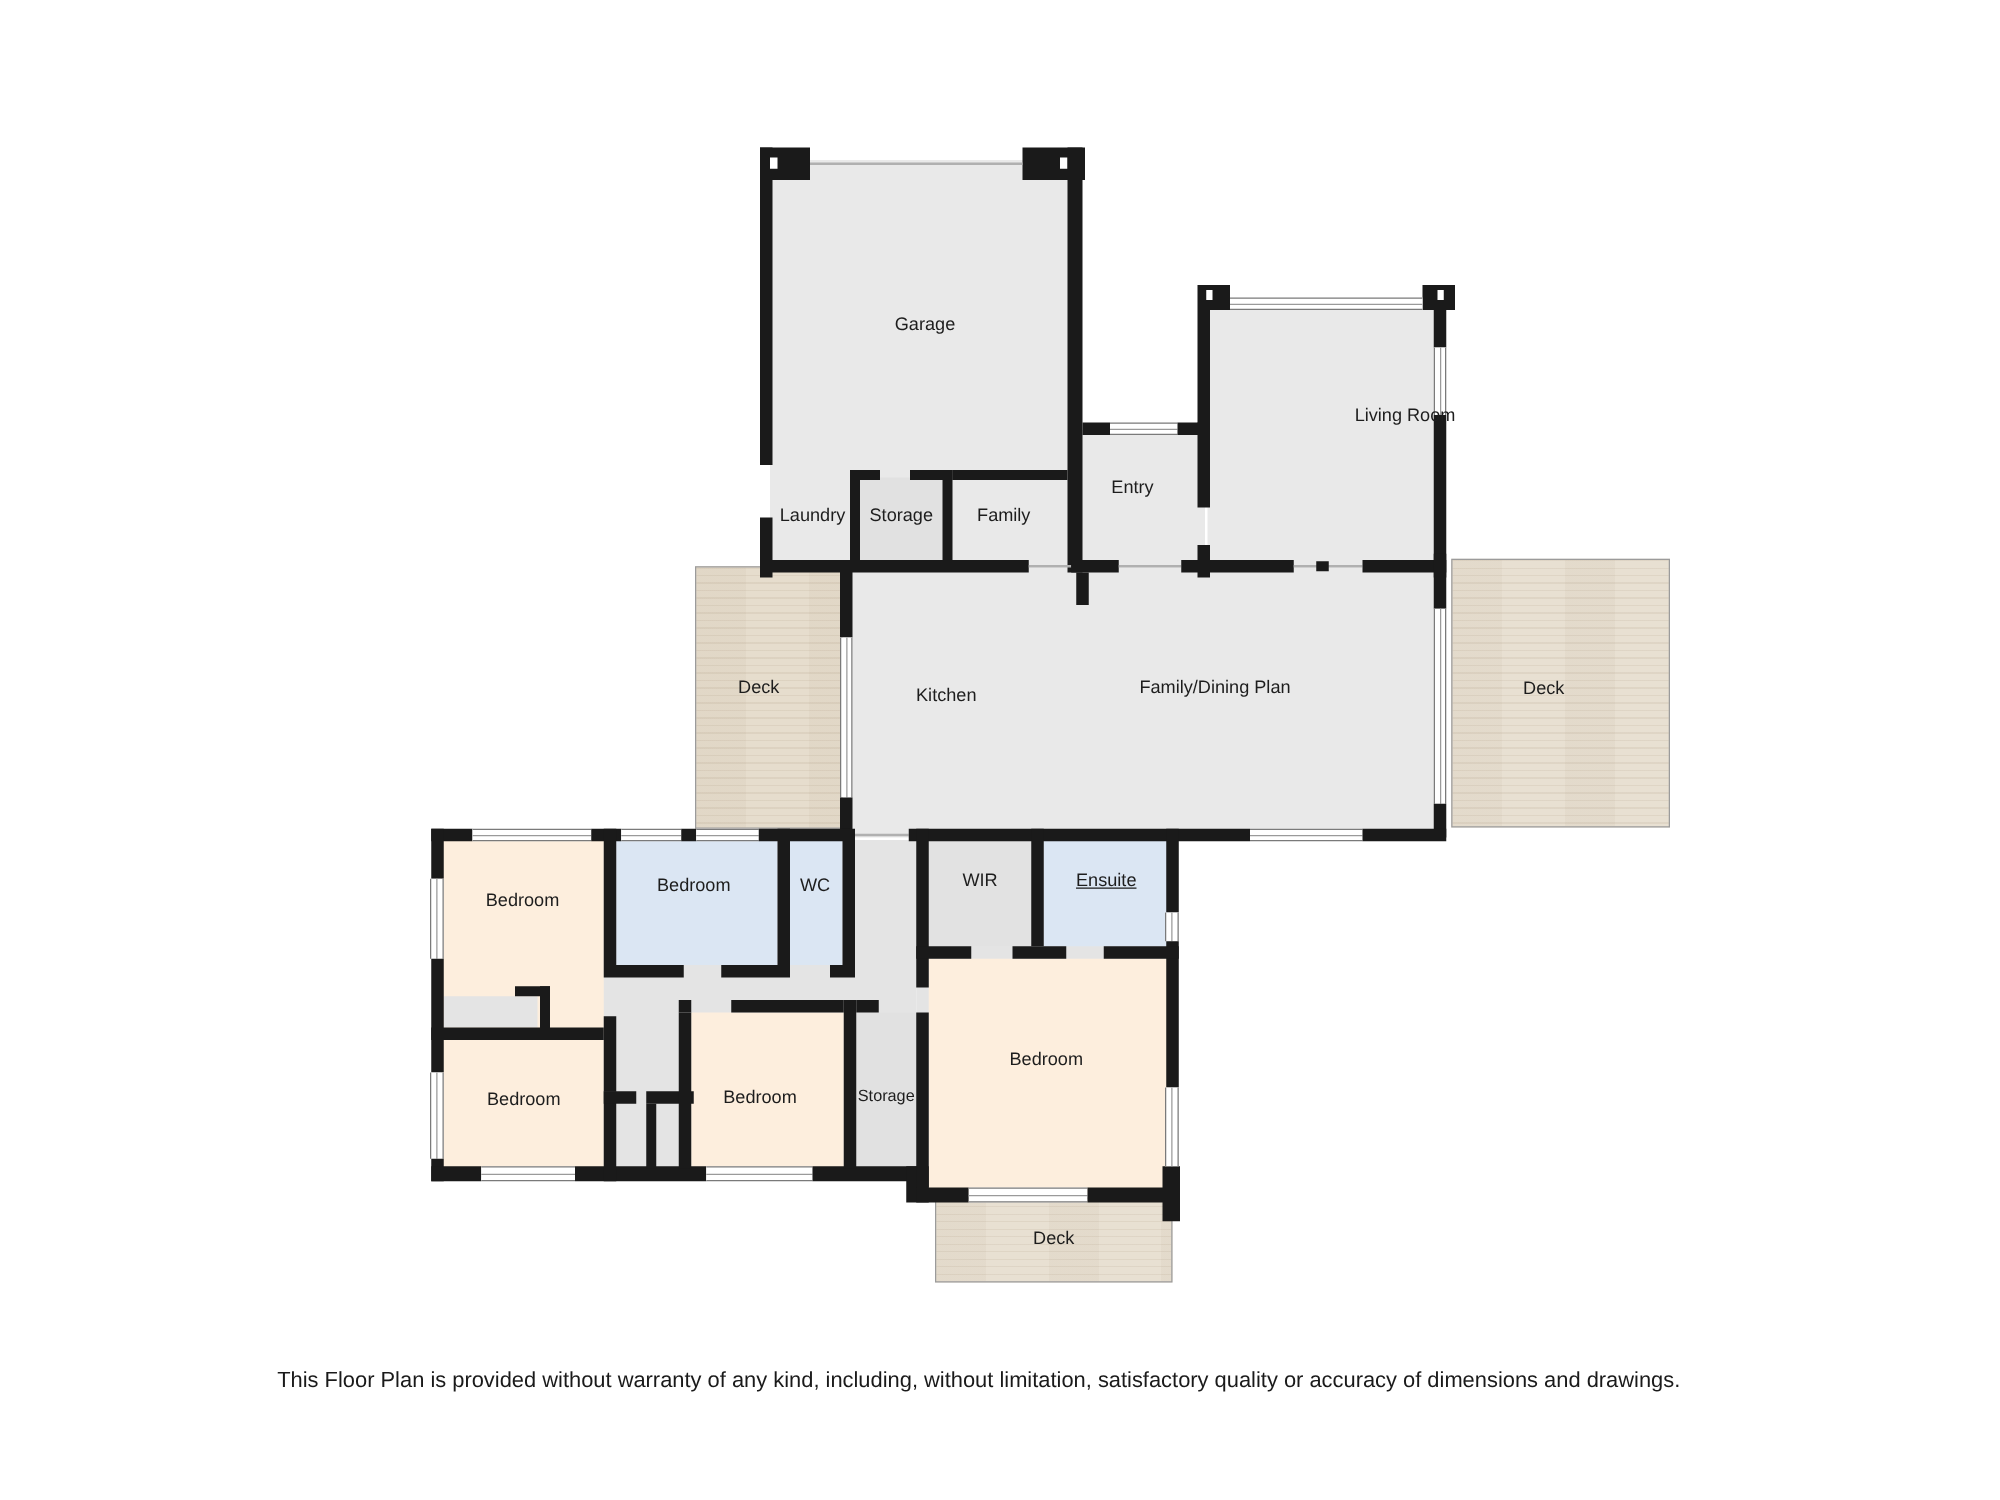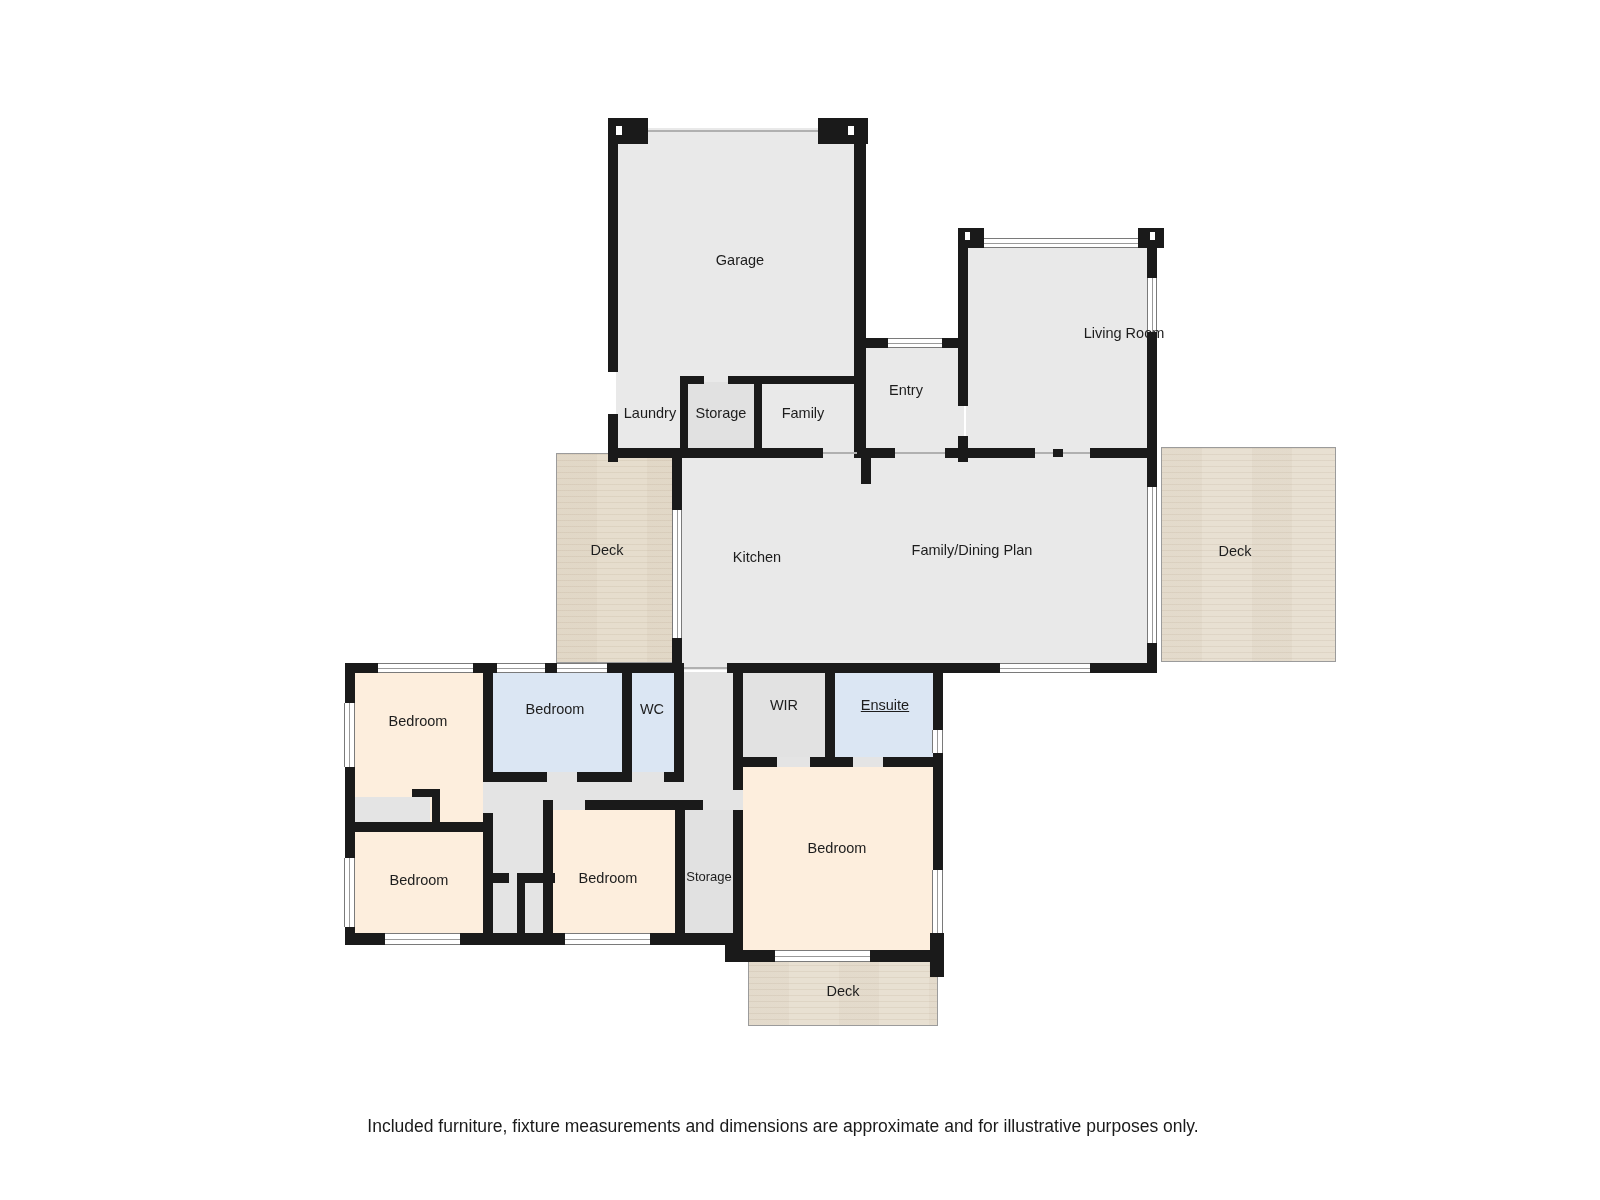--- a/index.html
+++ b/index.html
@@ -182,15 +182,15 @@
   <div class="lbl" style="left:555px;top:709px;">Bedroom</div>
   <div class="lbl" style="left:652px;top:709px;">WC</div>
   <div class="lbl" style="left:784px;top:705px;">WIR</div>
   <div class="lbl" style="left:885px;top:705px;text-decoration:underline;">Ensuite</div>
   <div class="lbl" style="left:837px;top:848px;">Bedroom</div>
   <div class="lbl" style="left:419px;top:880px;">Bedroom</div>
   <div class="lbl" style="left:608px;top:878px;">Bedroom</div>
   <div class="lbl small" style="left:709px;top:876px;">Storage</div>
   <div class="lbl" style="left:843px;top:991px;">Deck</div>
 
-  <div class="disc" style="left:783px;top:1126px;">Included furniture, fixture measurements and dimensions are approximate and for illustrative purposes only.</div>
+  <div class="disc" style="left:783px;top:1104px;">This Floor Plan is provided without warranty of any kind, including, without limitation, satisfactory quality or accuracy of dimensions and drawings.</div>
 
 </div>
 
 </body></html>

